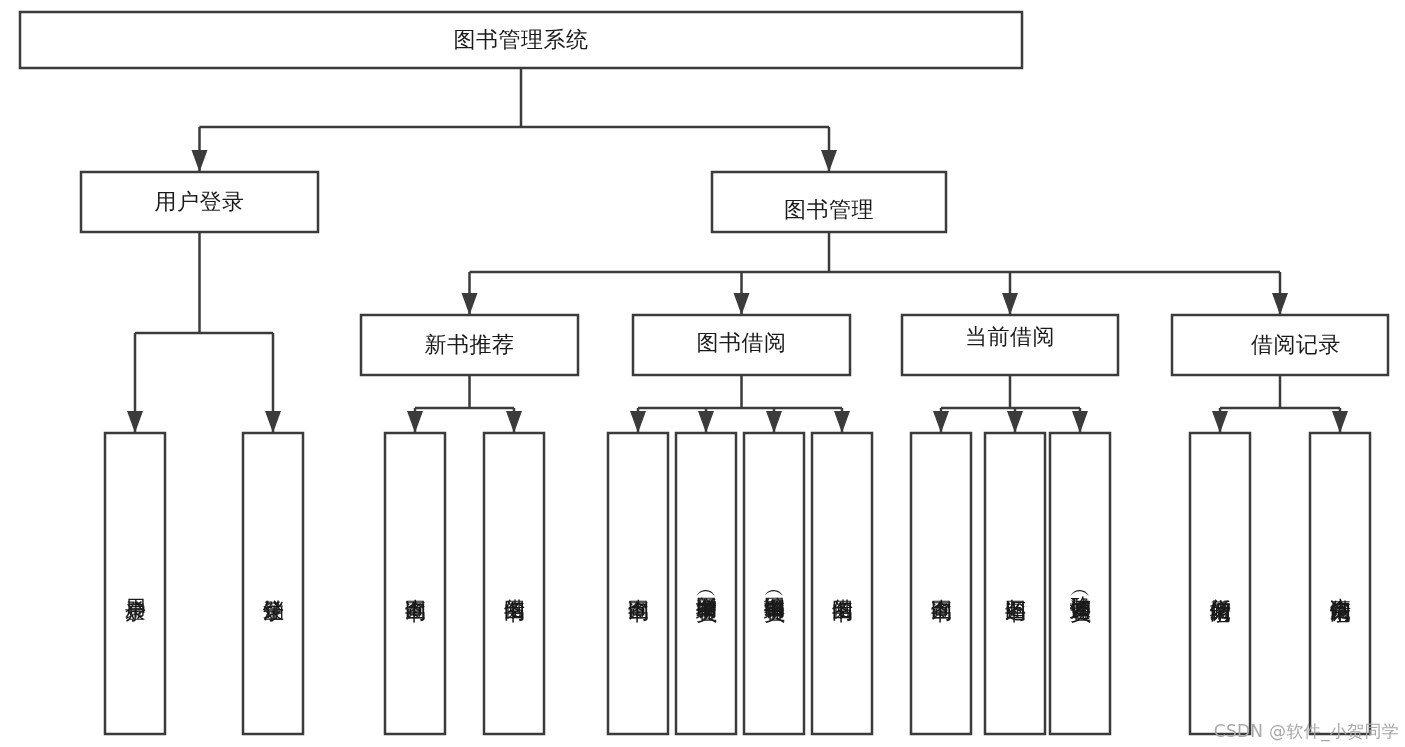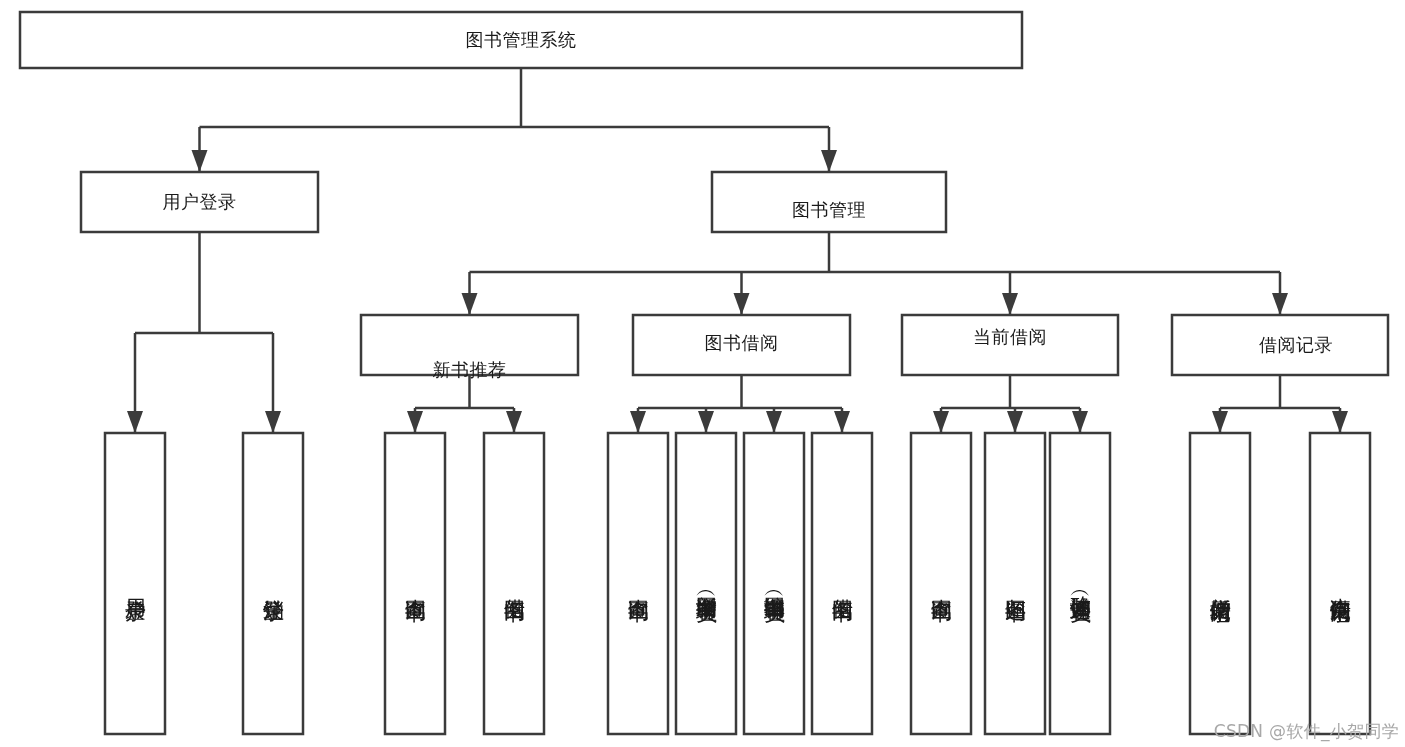--- a/index.html
+++ b/index.html
@@ -43,21 +43,21 @@
     position: absolute;
     display: flex;
     align-items: center;
     justify-content: center;
     color: #1a1a1a;
     font-family: "DejaVu Sans", "Liberation Sans", sans-serif;
     pointer-events: none;
     box-sizing: border-box;
   }
   .label-h {
-    font-size: 18px;
+    font-size: 22px;
     letter-spacing: 0.5px;
     white-space: nowrap;
   }
   .label-v {
     writing-mode: vertical-rl;
     text-orientation: upright;
     font-size: 21px;
     line-height: 1.18;
     letter-spacing: 1px;
     white-space: nowrap;
@@ -154,21 +154,21 @@
         <rect x="1050" y="433" width="60" height="301" class="node-box"></rect>
         <rect x="1190" y="433" width="60" height="301" class="node-box"></rect>
         <rect x="1310" y="433" width="60" height="301" class="node-box"></rect>
       </g>
   </svg>
 
   <div id="labels">
       <div class="node-label label-h" style="left: 20px; top: 12px; width: 1002px; height: 56px;">图书管理系统</div>
       <div class="node-label label-h" style="left: 81px; top: 172px; width: 237px; height: 60px;">用户登录</div>
       <div class="node-label label-h" style="left: 712px; top: 172px; width: 234px; height: 76px;">图书管理</div>
-      <div class="node-label label-h" style="left: 361px; top: 315px; width: 217px; height: 60px; margin-top: 25px;">新书推荐</div>
+      <div class="node-label label-h" style="left: 361px; top: 315px; width: 217px; height: 60px;">新书推荐</div>
       <div class="node-label label-h" style="left: 633px; top: 315px; width: 217px; height: 56px;">图书借阅</div>
       <div class="node-label label-h" style="left: 902px; top: 315px; width: 216px; height: 44px;">当前借阅</div>
       <div class="node-label label-h" style="left: 1172px; top: 315px; width: 216px; height: 60px; padding-left: 32px;">借阅记录</div>
       <div class="node-label label-v" style="left: 105px; top: 433px; width: 60px; height: 301px;">用户登录</div>
       <div class="node-label label-v" style="left: 243px; top: 433px; width: 60px; height: 301px;">注销登录</div>
       <div class="node-label label-v" style="left: 385px; top: 433px; width: 60px; height: 301px;">查询图书</div>
       <div class="node-label label-v" style="left: 484px; top: 433px; width: 60px; height: 301px;">借阅图书</div>
       <div class="node-label label-v" style="left: 608px; top: 433px; width: 60px; height: 301px;">查询图书</div>
       <div class="node-label label-v" style="left: 676px; top: 433px; width: 60px; height: 301px;">新增图书（管理员）</div>
       <div class="node-label label-v" style="left: 744px; top: 433px; width: 60px; height: 301px;">编辑图书（管理员）</div>

